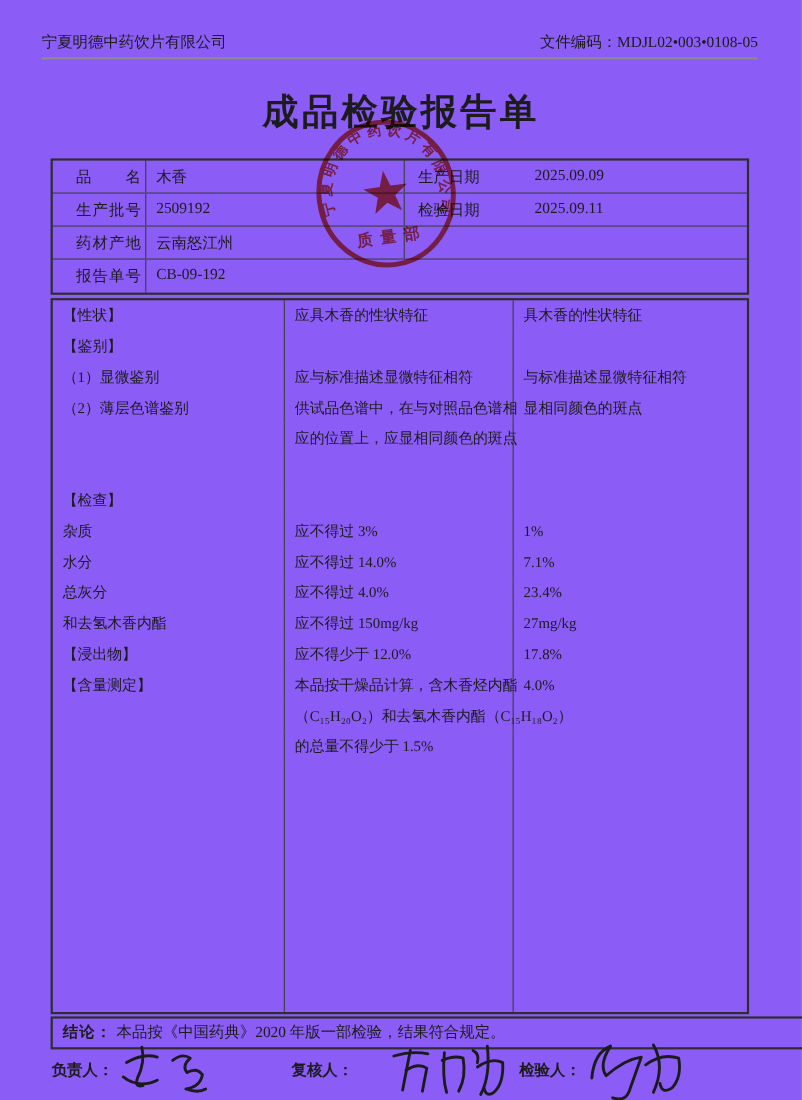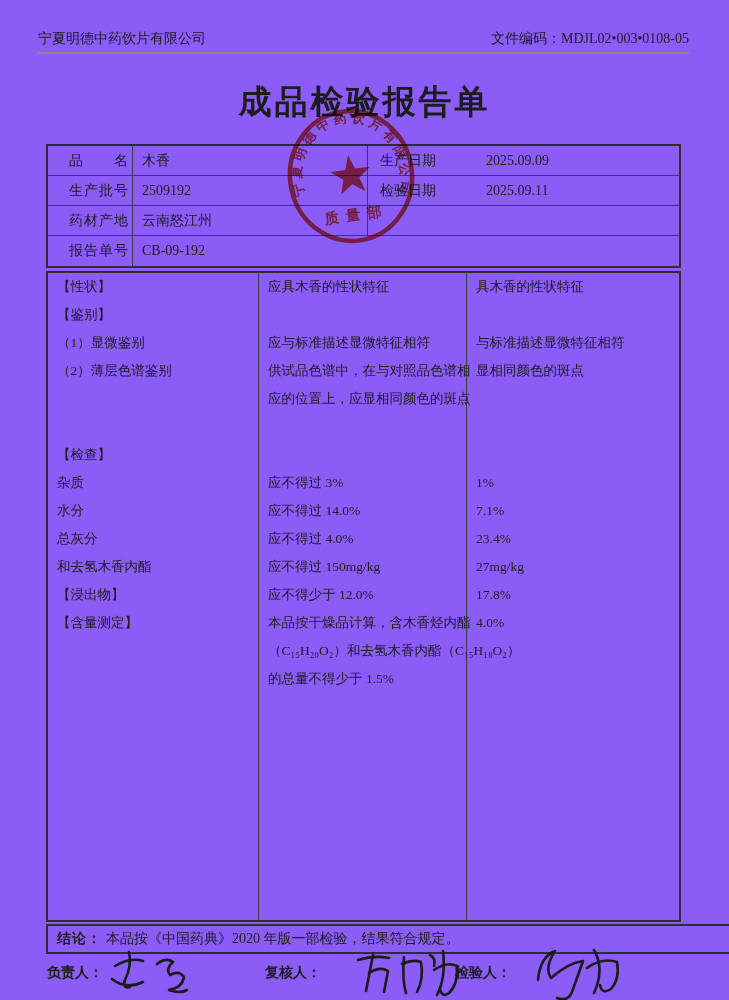--- a/index.html
+++ b/index.html
@@ -37,21 +37,21 @@
   .line { height:28px; align-items:center; }
   .line > div { display:flex; align-items:center; height:100%; white-space:nowrap; overflow:visible; }
   .filler { flex:1; }
 
   
   .conclusion { margin:2px auto 0 46px; width:716px; height:30px; border:2px solid #2e2e2e;
                 display:flex; align-items:center; font-size:14px; padding-left:9px; }
   .conclusion b { letter-spacing:1px; margin-right:4px; }
   .signs { position:relative; margin-left:46px; width:660px; height:70px; font-size:14px; }
   .signblock { position:absolute; top:10px; font-weight:600; }
-  .sb1 { left:1px; } .sb2 { left:219px; } .sb3 { left:409px; }
+  .sb1 { left:1px; } .sb2 { left:219px; } .sb3 { left:426px; }
   .sigsvg { position:absolute; top:-12px; }
   .sg1 { left:55px; } .sg2 { left:300px; } .sg3 { left:480px; }
 
   
   .stamp { position:absolute; mix-blend-mode:multiply; opacity:.88; pointer-events:none; }
   .stamp-top { left:281px; top:103px; transform:rotate(-8deg); }
   .stamp-bottom { left:262px; top:742px; transform:rotate(-4deg); }
   .stamp text { font-family:"Liberation Serif","DejaVu Serif",serif; font-weight:bold; }
 </style>
 </head>

